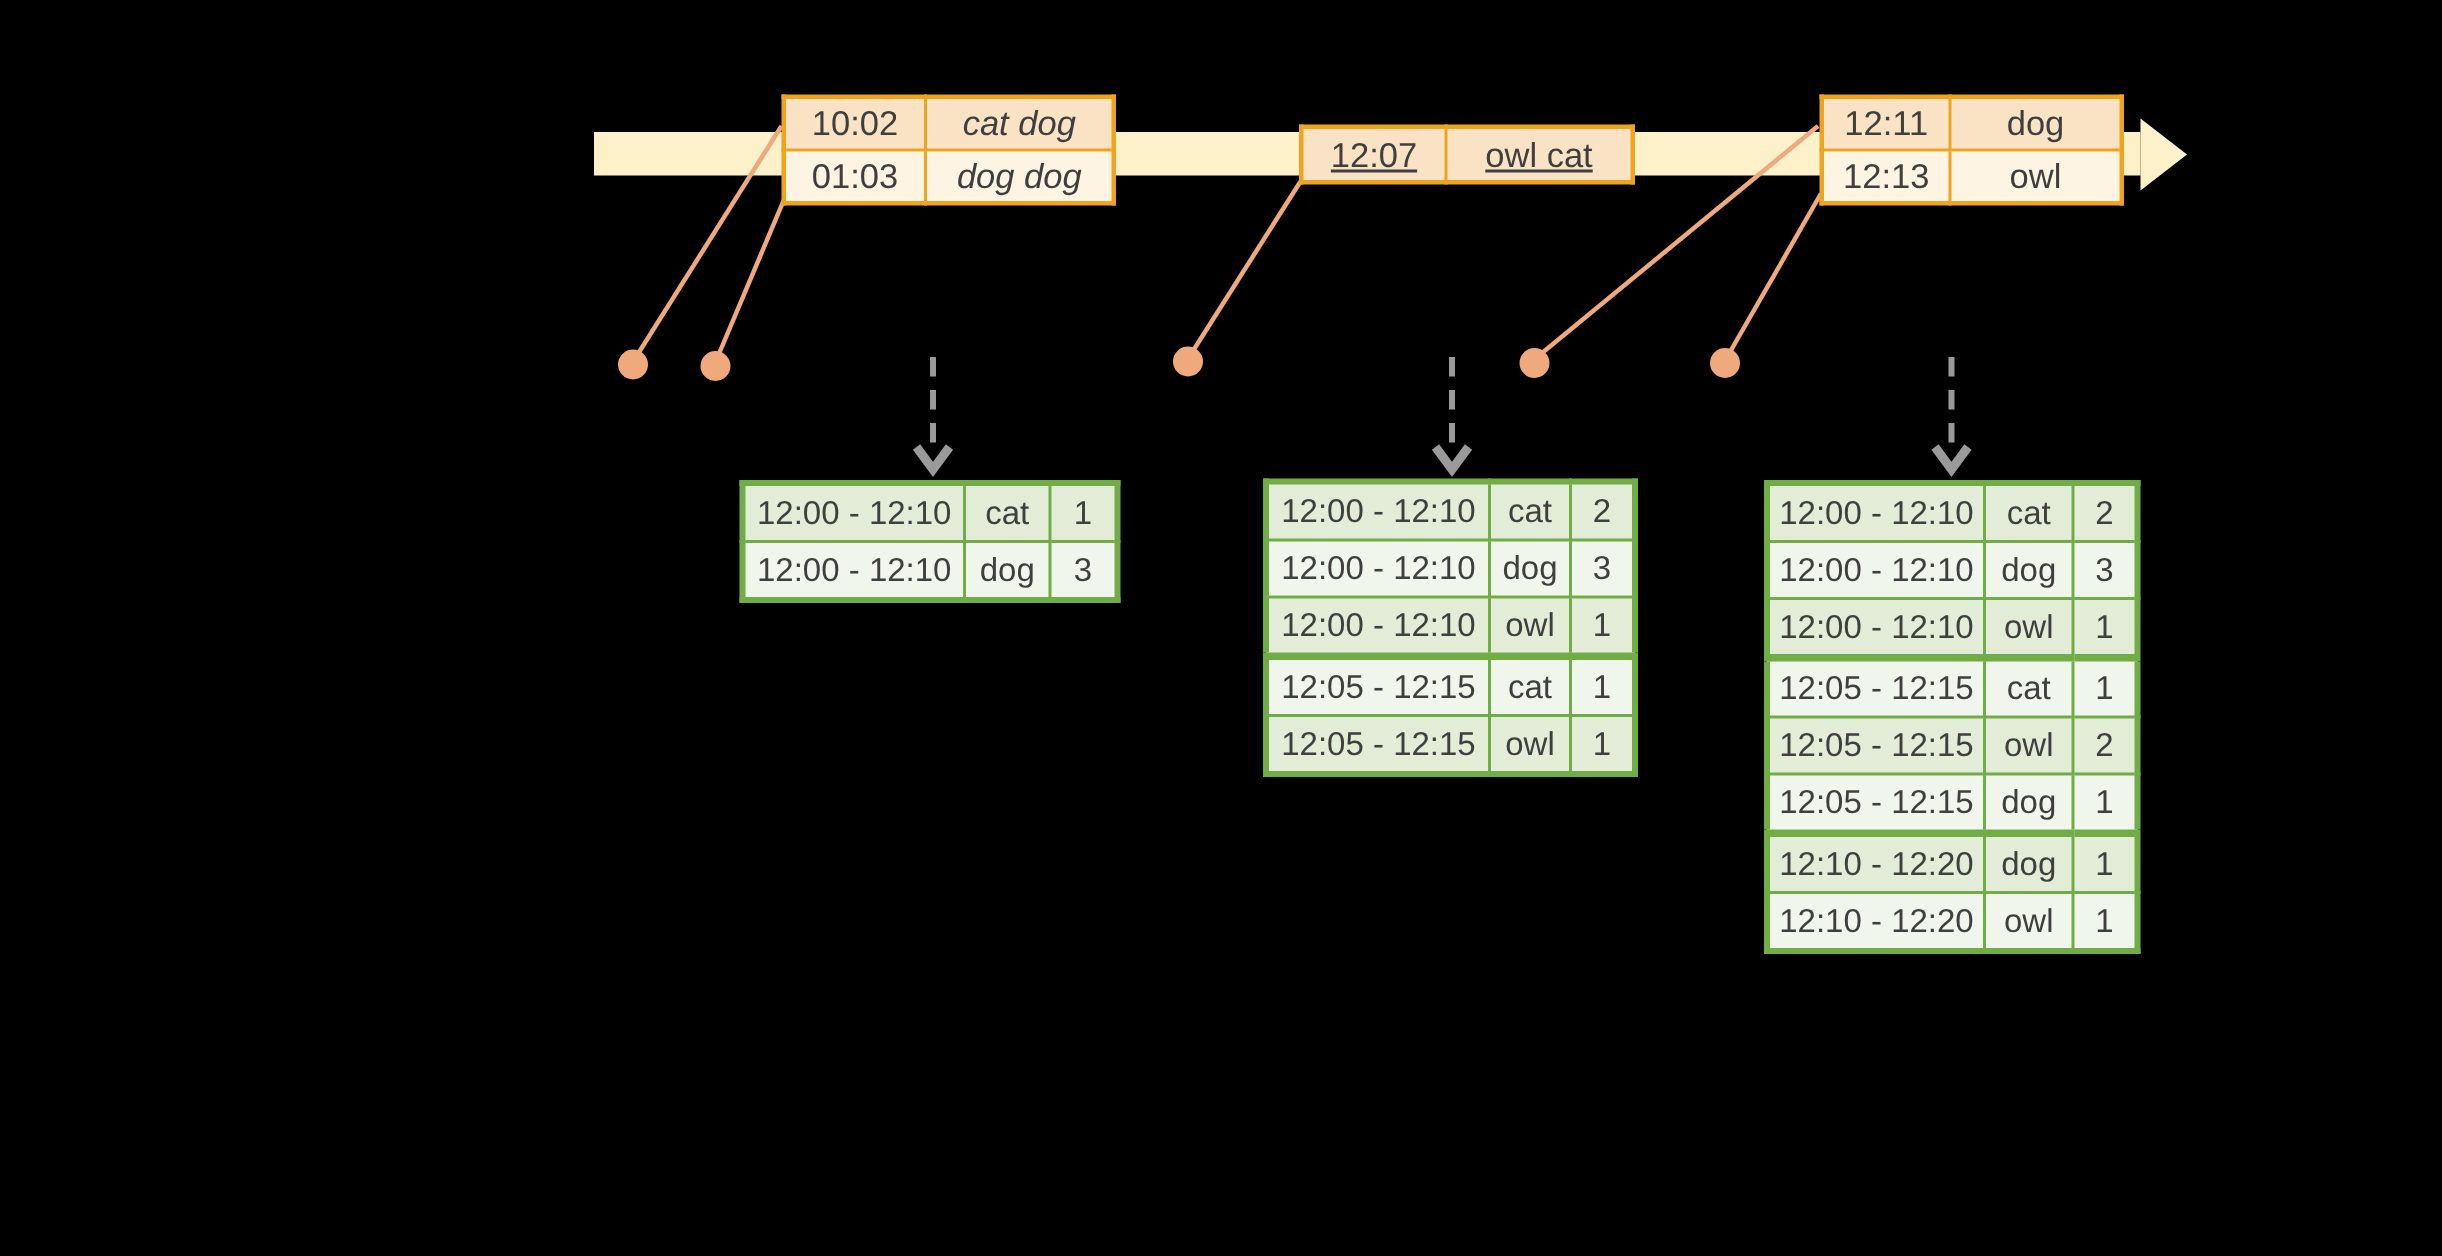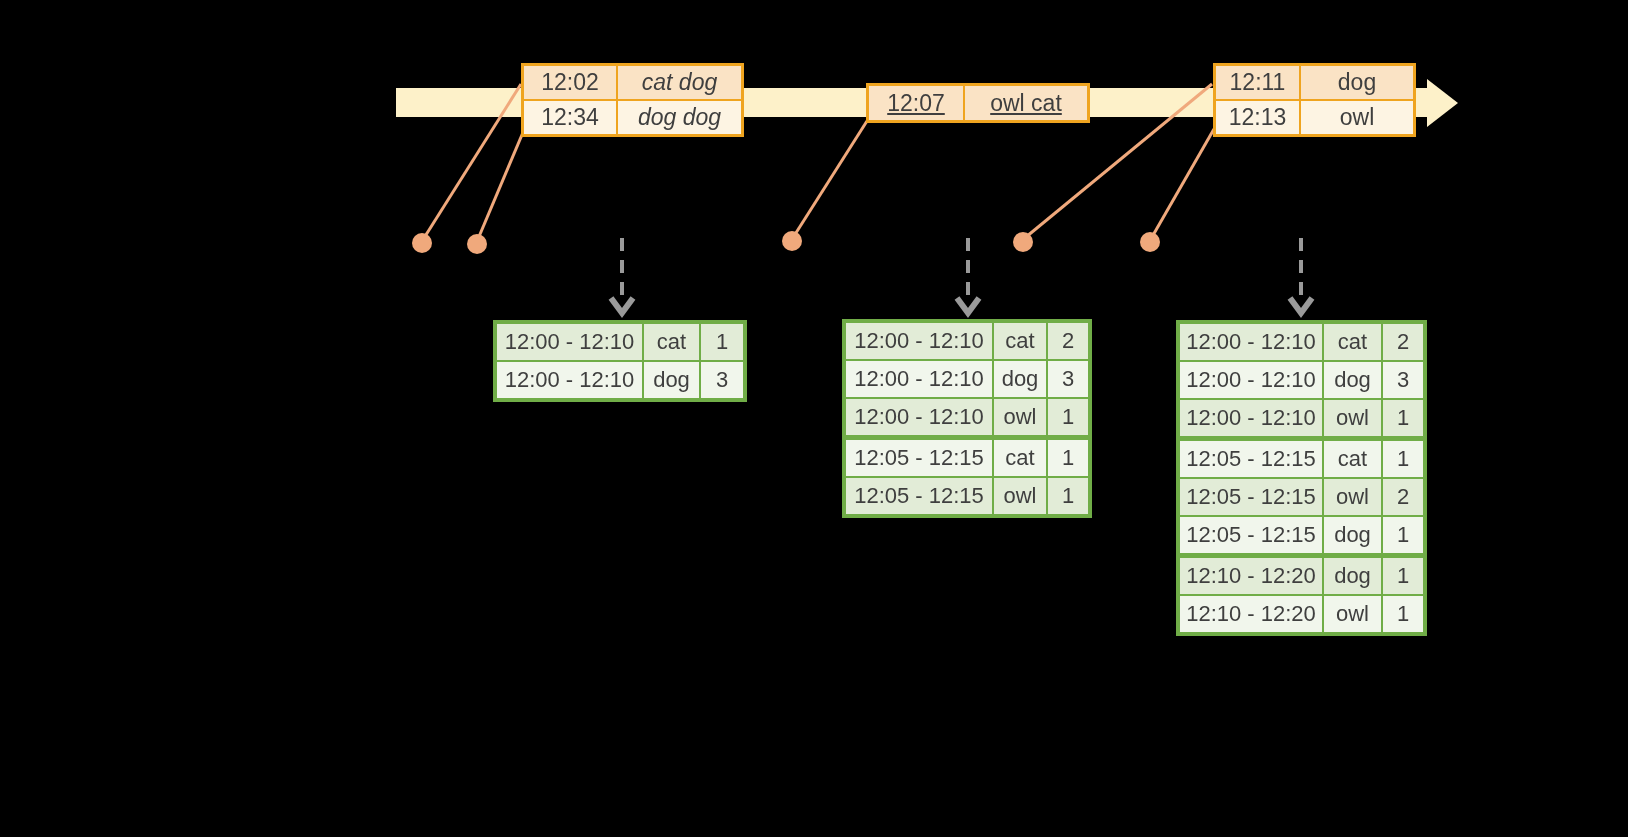--- a/index.html
+++ b/index.html
@@ -111,25 +111,25 @@
     <line x1="968" y1="238" x2="968" y2="300" stroke-width="4" stroke-dasharray="13 9"></line>
     <polyline points="957,298 968,313 979,298" stroke-width="6"></polyline>
     <line x1="1301" y1="238" x2="1301" y2="300" stroke-width="4" stroke-dasharray="13 9"></line>
     <polyline points="1290,298 1301,313 1312,298" stroke-width="6"></polyline>
   </g>
 </svg>
 
 <table class="event-table" id="event-table-0">
     <tbody>
       <tr>
-        <td class="c-time">12:02</td>
+        <td class="c-time">10:02</td>
         <td class="c-words">cat dog</td>
       </tr>
       <tr>
-        <td class="c-time">12:34</td>
+        <td class="c-time">01:03</td>
         <td class="c-words">dog dog</td>
       </tr>
     </tbody>
   </table>
 <table class="event-table" id="event-table-1">
     <tbody>
       <tr>
         <td class="c-time">12:07</td>
         <td class="c-words">owl cat</td>
       </tr>

